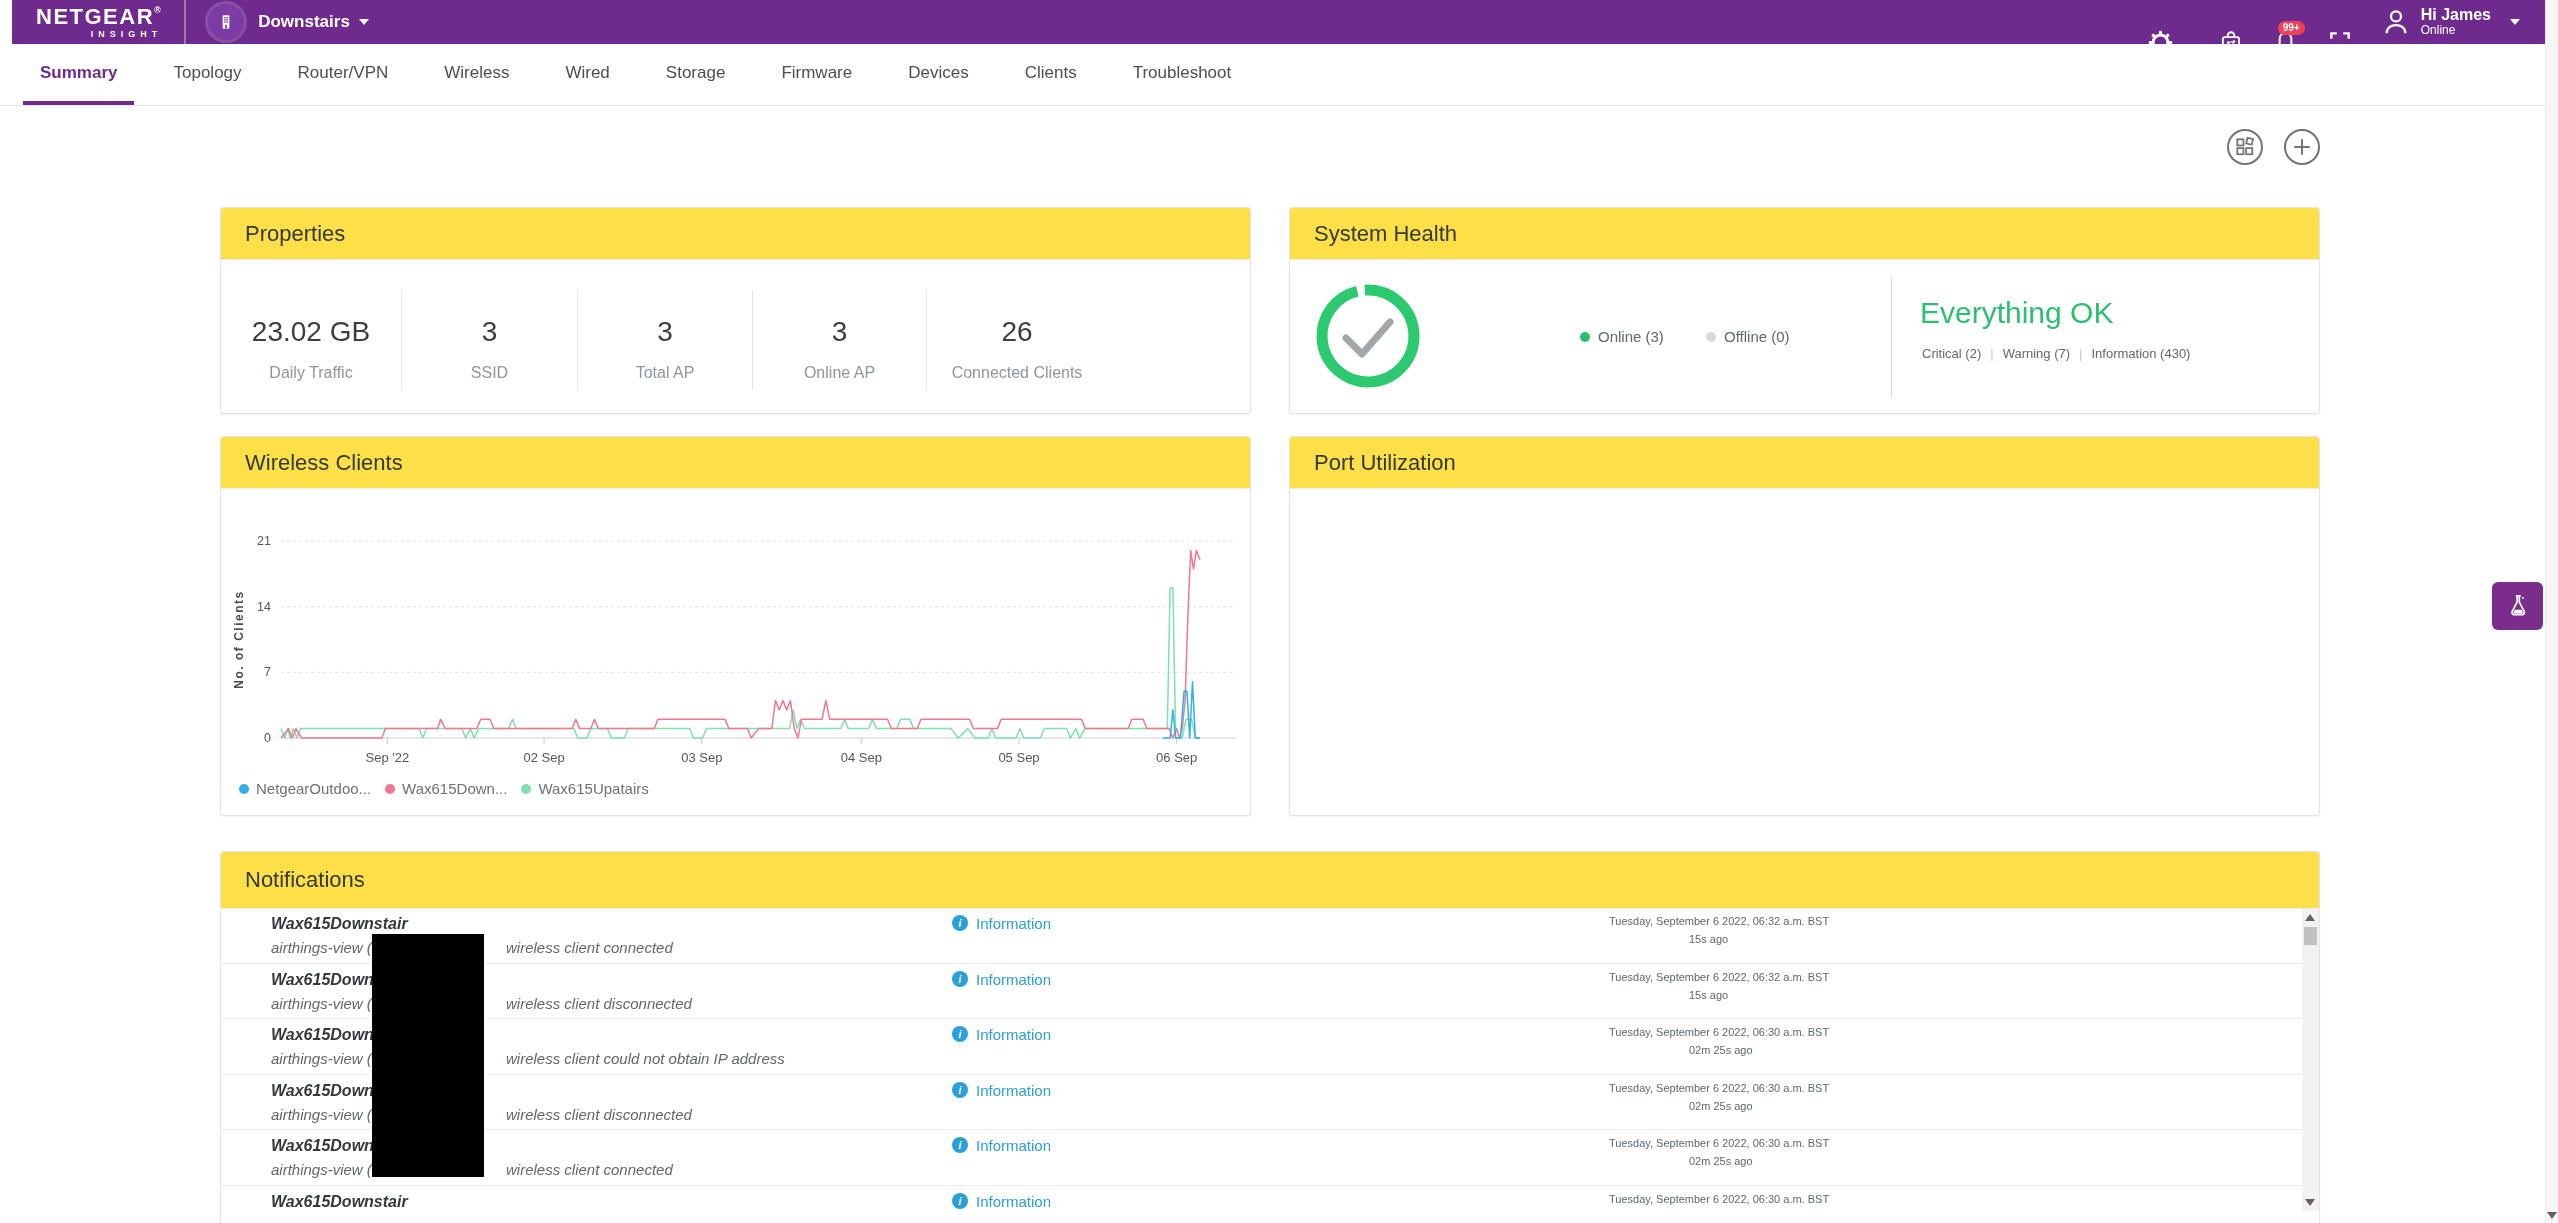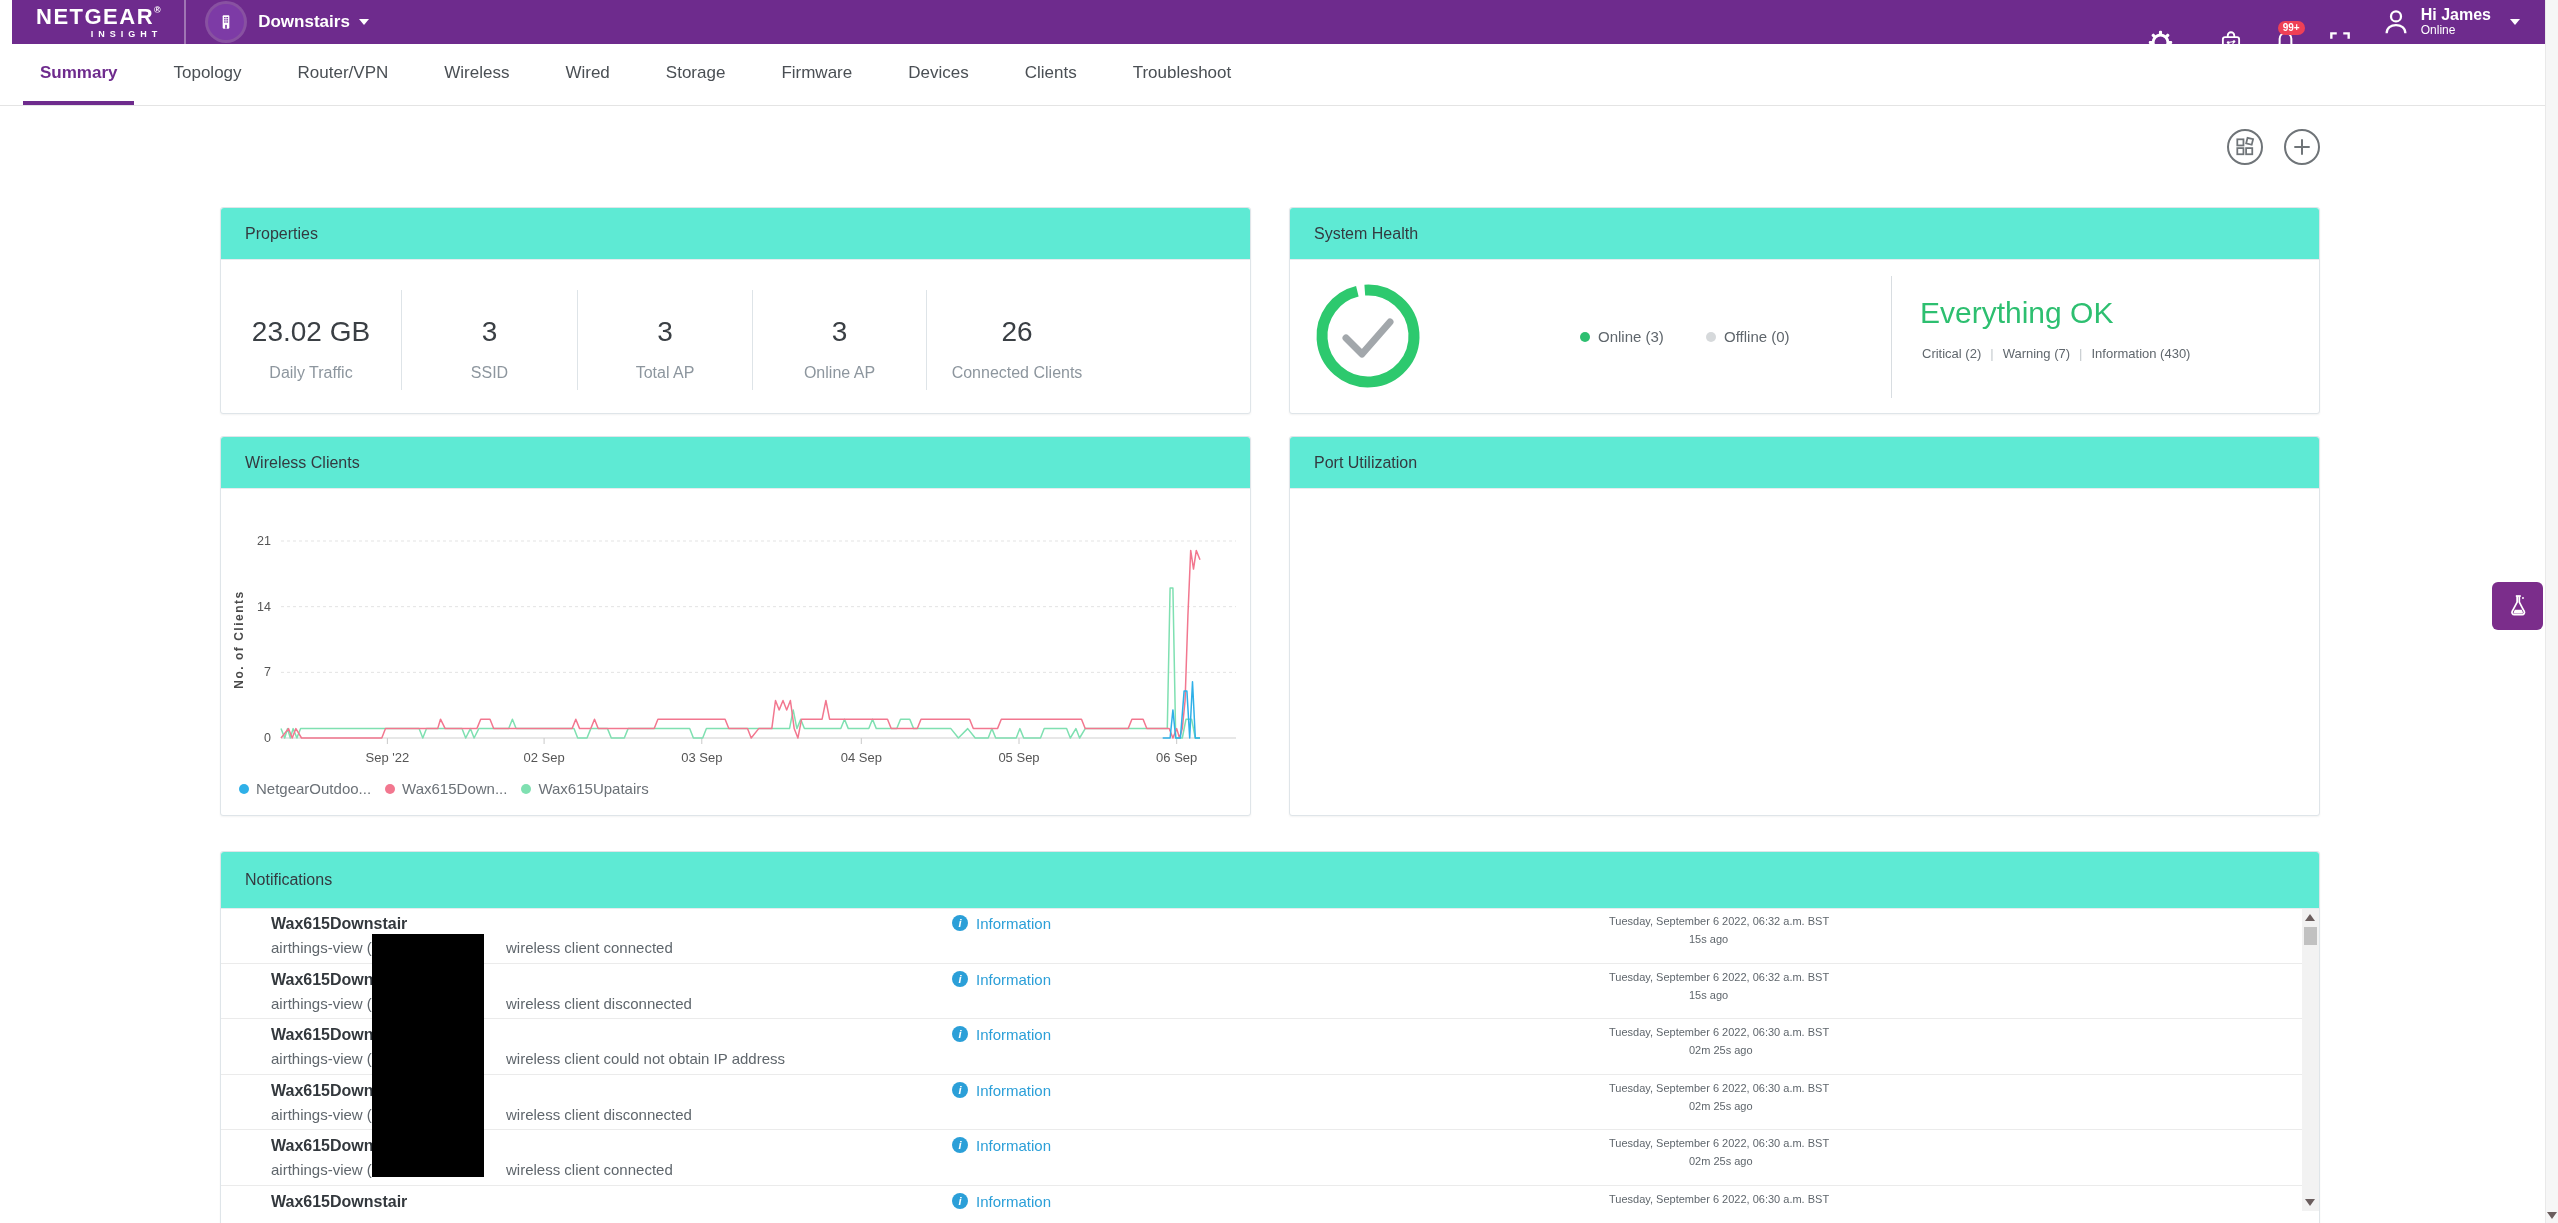--- a/index.html
+++ b/index.html
@@ -31,22 +31,22 @@
           border-bottom:1px solid #e4e4e4;display:flex;align-items:stretch;padding-left:12px;box-sizing:border-box;}
   .tab{display:flex;align-items:center;padding:0 17px;margin:0 11px;font-size:17px;color:#4a4f54;
        cursor:pointer;border-bottom:4px solid transparent;box-sizing:border-box;}
   .tab.active{color:#6e2b8d;border-bottom-color:#6e2b8d;font-weight:bold;}
   
   .circle-btn{position:absolute;width:36px;height:36px;border-radius:50%;border:2px solid #6f7478;
               background:#fff;display:flex;align-items:center;justify-content:center;cursor:pointer;box-sizing:border-box;}
   
   .card{position:absolute;background:#fff;border:1px solid #dfe5e9;border-radius:3px;
         box-shadow:0 1px 2px rgba(0,0,0,.05);box-sizing:border-box;}
-  .card-header{height:51px;background:#5eead4;border-bottom:1px solid #e7ebee;display:flex;
-               align-items:center;padding:0 24px;font-size:16px;color:#343a40;border-radius:3px 3px 0 0;}
+  .card-header{height:51px;background:#fde047;border-bottom:1px solid #e7ebee;display:flex;
+               align-items:center;padding:0 24px;font-size:22px;color:#343a40;border-radius:3px 3px 0 0;}
   
   .stats-row{display:flex;margin-top:30px;}
   .stat{text-align:center;padding-top:26px;height:100px;box-sizing:border-box;}
   .stat:not(:last-child){border-right:1px solid #dee4e8;}
   .stat-value{font-size:28px;color:#3a3f44;}
   .stat-label{font-size:16px;color:#8d969e;margin-top:16px;}
   
   .health-ring{position:absolute;left:22px;top:72px;}
   .dot{display:inline-block;width:10px;height:10px;border-radius:50%;margin-right:8px;}
   .health-dots{position:absolute;top:120px;font-size:15px;color:#5f666c;display:flex;align-items:center;}
@@ -57,21 +57,21 @@
   
   .legend{position:absolute;left:18px;top:292px;display:flex;align-items:center;gap:6px;font-size:15px;color:#6b7177;}
   .legend-item{display:flex;align-items:center;gap:7px;cursor:pointer;margin-right:8px;}
   .legend-dot{width:10px;height:10px;border-radius:50%;}
   
   .port-body{position:absolute;left:0;top:51px;right:0;bottom:0;display:flex;align-items:center;justify-content:center;}
   .port-msg{font-size:17px;color:#70767c;}
   
   .notif-list{position:absolute;left:0;top:56px;right:17px;bottom:0;overflow:hidden;}
   .notif-row{display:flex;height:55.5px;box-sizing:border-box;border-bottom:1px solid #ebebeb;padding-top:7px;}
-  .notif-main{padding-left:50px;width:681px;box-sizing:content-box;}
+  .notif-main{padding-left:50px;width:681px;box-sizing:content-box;font-style:italic;}
   .notif-device{font-size:16px;font-weight:bold;color:#33383d;}
   .notif-msg{font-size:15px;color:#5f666c;margin-top:6px;position:relative;height:18px;}
   .notif-msg .suffix{position:absolute;left:235px;top:0;white-space:nowrap;}
   .notif-info{width:657px;display:flex;align-items:flex-start;gap:8px;color:#2b9fd8;font-size:15px;cursor:pointer;}
   .info-badge{width:16px;height:16px;border-radius:50%;background:#2b9fd8;color:#fff;font-size:11px;
               font-weight:bold;display:flex;align-items:center;justify-content:center;font-style:italic;}
   .notif-time{flex:1;font-size:11px;color:#5f666c;}
   .notif-ago{margin-left:80px;margin-top:6px;}
   
   .inner-scroll{position:absolute;right:0;top:57px;width:17px;height:302px;background:#f2f2f2;}

